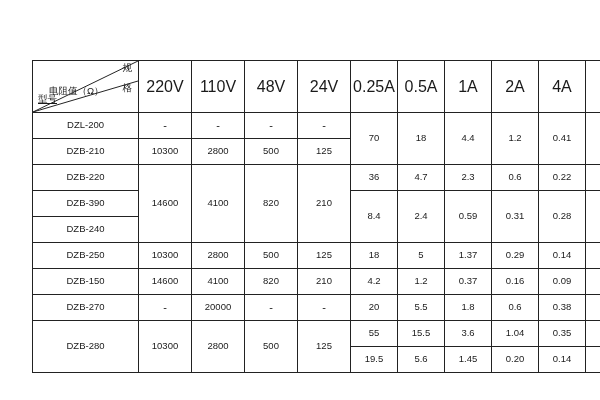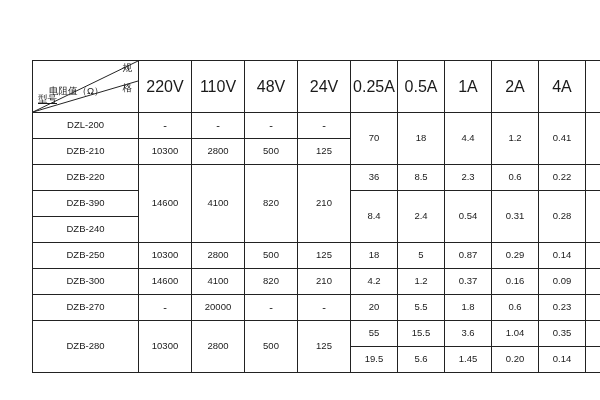--- a/index.html
+++ b/index.html
@@ -121,57 +121,57 @@
       <td class="v">125</td>
     </tr>
 
     <tr>
       <td class="model">DZB-220</td>
       <td class="v" rowspan="3">14600</td>
       <td class="v" rowspan="3">4100</td>
       <td class="v" rowspan="3">820</td>
       <td class="v" rowspan="3">210</td>
       <td class="a">36</td>
-      <td class="a">8.5</td>
+      <td class="a">4.7</td>
       <td class="a">2.3</td>
       <td class="a">0.6</td>
       <td class="a">0.22</td>
       <td class="a">0.11</td>
     </tr>
 
     <tr>
       <td class="model">DZB-390</td>
       <td class="a" rowspan="2">8.4</td>
       <td class="a" rowspan="2">2.4</td>
-      <td class="a" rowspan="2">0.54</td>
+      <td class="a" rowspan="2">0.59</td>
       <td class="a" rowspan="2">0.31</td>
       <td class="a" rowspan="2">0.28</td>
       <td class="a" rowspan="2">0.09</td>
     </tr>
 
     <tr>
       <td class="model">DZB-240</td>
     </tr>
 
     <tr>
       <td class="model">DZB-250</td>
       <td class="v">10300</td>
       <td class="v">2800</td>
       <td class="v">500</td>
       <td class="v">125</td>
       <td class="a">18</td>
       <td class="a">5</td>
-      <td class="a">0.87</td>
+      <td class="a">1.37</td>
       <td class="a">0.29</td>
       <td class="a">0.14</td>
       <td class="a">0.06</td>
     </tr>
 
     <tr>
-      <td class="model">DZB-300</td>
+      <td class="model">DZB-150</td>
       <td class="v">14600</td>
       <td class="v">4100</td>
       <td class="v">820</td>
       <td class="v">210</td>
       <td class="a">4.2</td>
       <td class="a">1.2</td>
       <td class="a">0.37</td>
       <td class="a">0.16</td>
       <td class="a">0.09</td>
       <td class="a">0.04</td>
@@ -180,21 +180,21 @@
     <tr>
       <td class="model">DZB-270</td>
       <td class="v dash">-</td>
       <td class="v">20000</td>
       <td class="v dash">-</td>
       <td class="v dash">-</td>
       <td class="a">20</td>
       <td class="a">5.5</td>
       <td class="a">1.8</td>
       <td class="a">0.6</td>
-      <td class="a">0.23</td>
+      <td class="a">0.38</td>
       <td class="a">0.28</td>
     </tr>
 
     <tr>
       <td class="model" rowspan="2">DZB-280</td>
       <td class="v" rowspan="2">10300</td>
       <td class="v" rowspan="2">2800</td>
       <td class="v" rowspan="2">500</td>
       <td class="v" rowspan="2">125</td>
       <td class="a">55</td>

